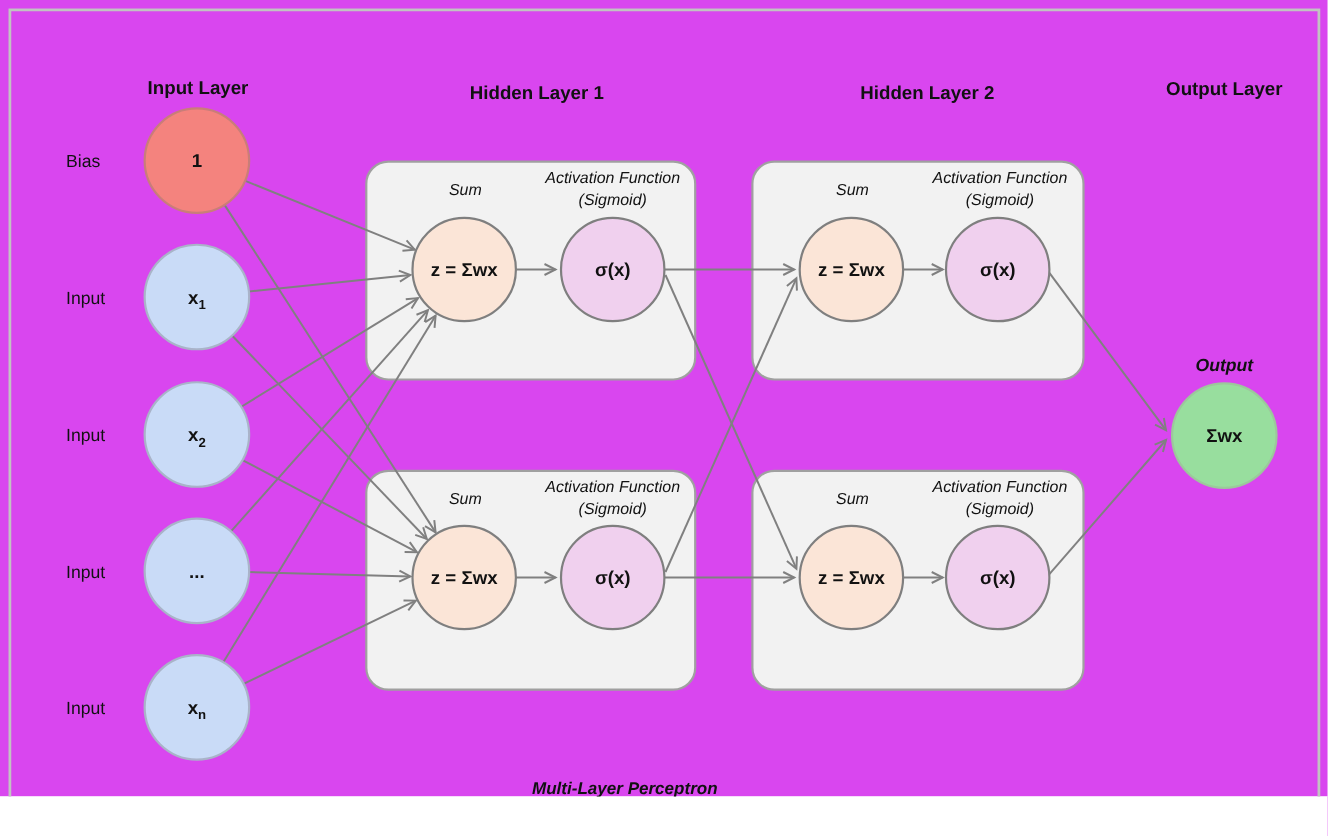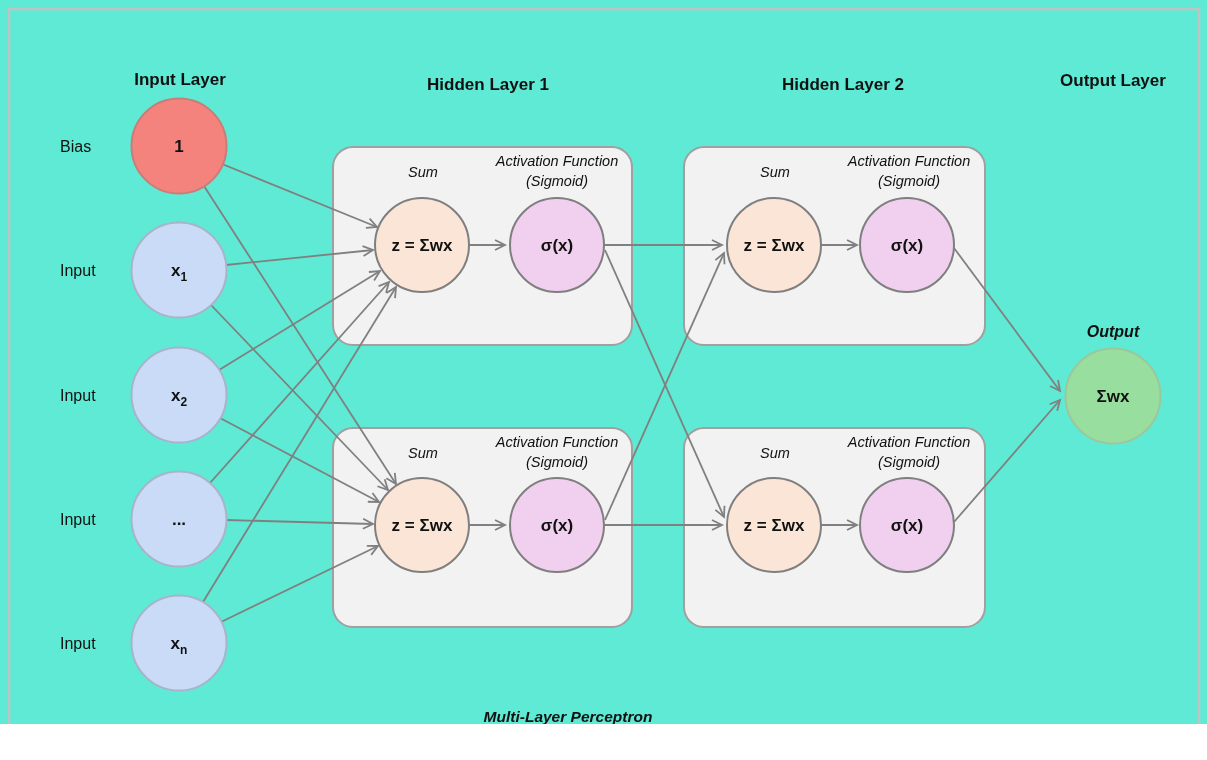--- a/index.html
+++ b/index.html
@@ -1,16 +1,16 @@
 <!DOCTYPE html>
 <html><head>
 <meta charset="utf-8">
 <style>
   html, body { margin: 0; padding: 0; background: #ffffff; }
-  .stage { width: 1207px; height: 724px; position: relative; background: #5eead4;
+  .stage { width: 1207px; height: 724px; position: relative; background: #d946ef;
            font-family: "Liberation Sans", sans-serif; }
   svg { display: block; }
   svg text { fill: #111111; font-family: "Liberation Sans", sans-serif; }
   .hdr   { font-size: 17px; font-weight: 700; }
   .side  { font-size: 16px; font-weight: 400; }
   .node  { font-size: 17px; font-weight: 700; }
   .nsub  { font-size: 12px; font-weight: 700; }
   .boxcap { font-size: 14.5px; font-style: italic; }
   .outcap { font-size: 16px; font-weight: 700; font-style: italic; }
   .maincap { font-size: 15.5px; font-weight: 700; font-style: italic; }

